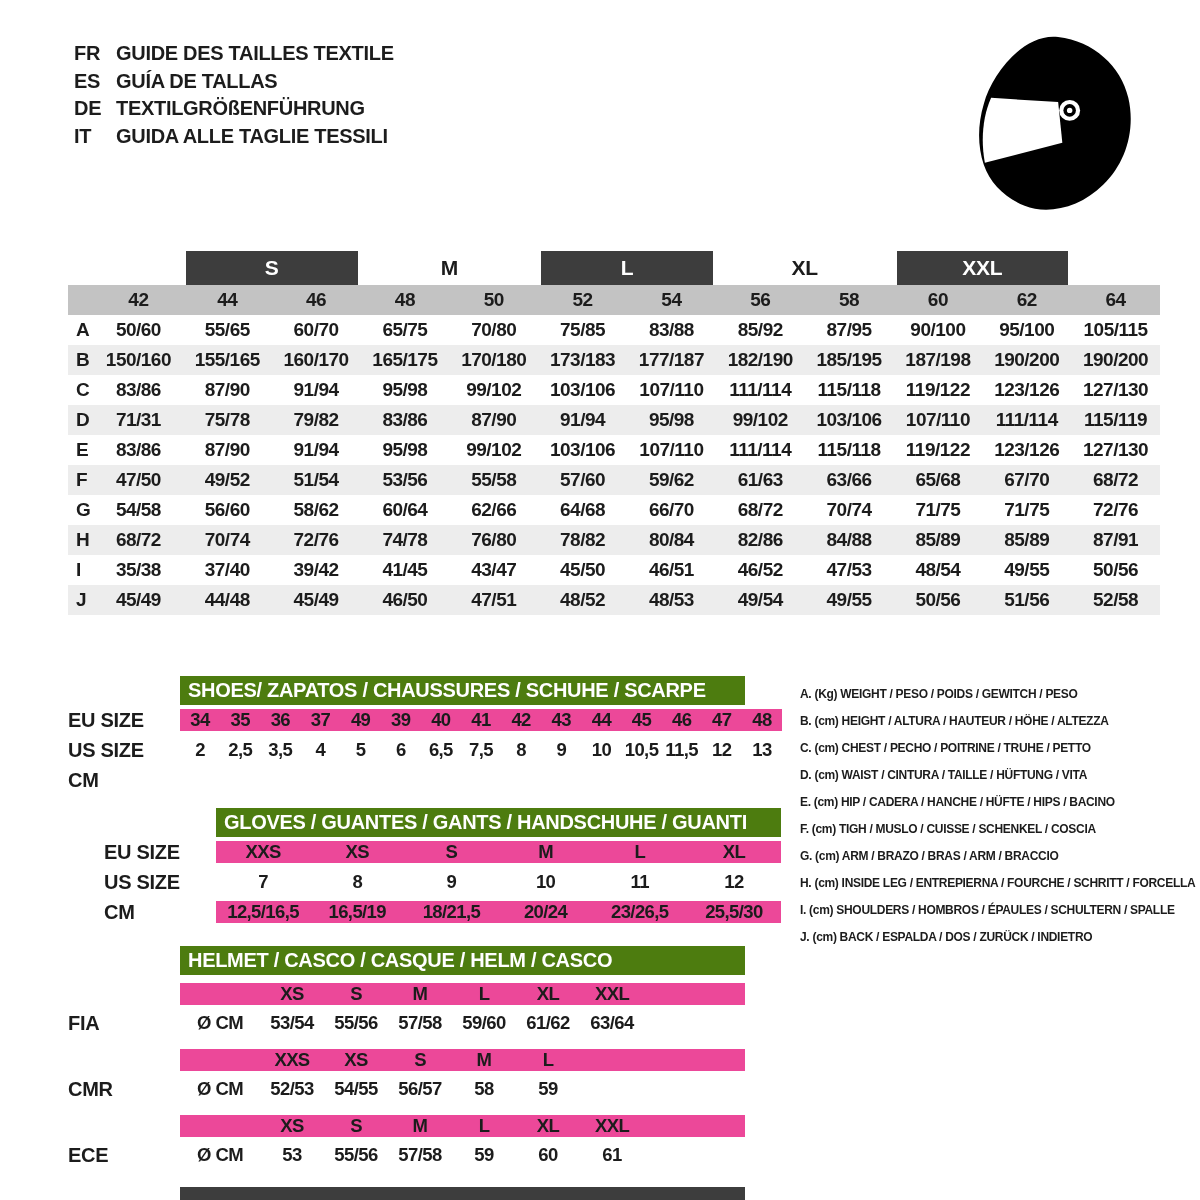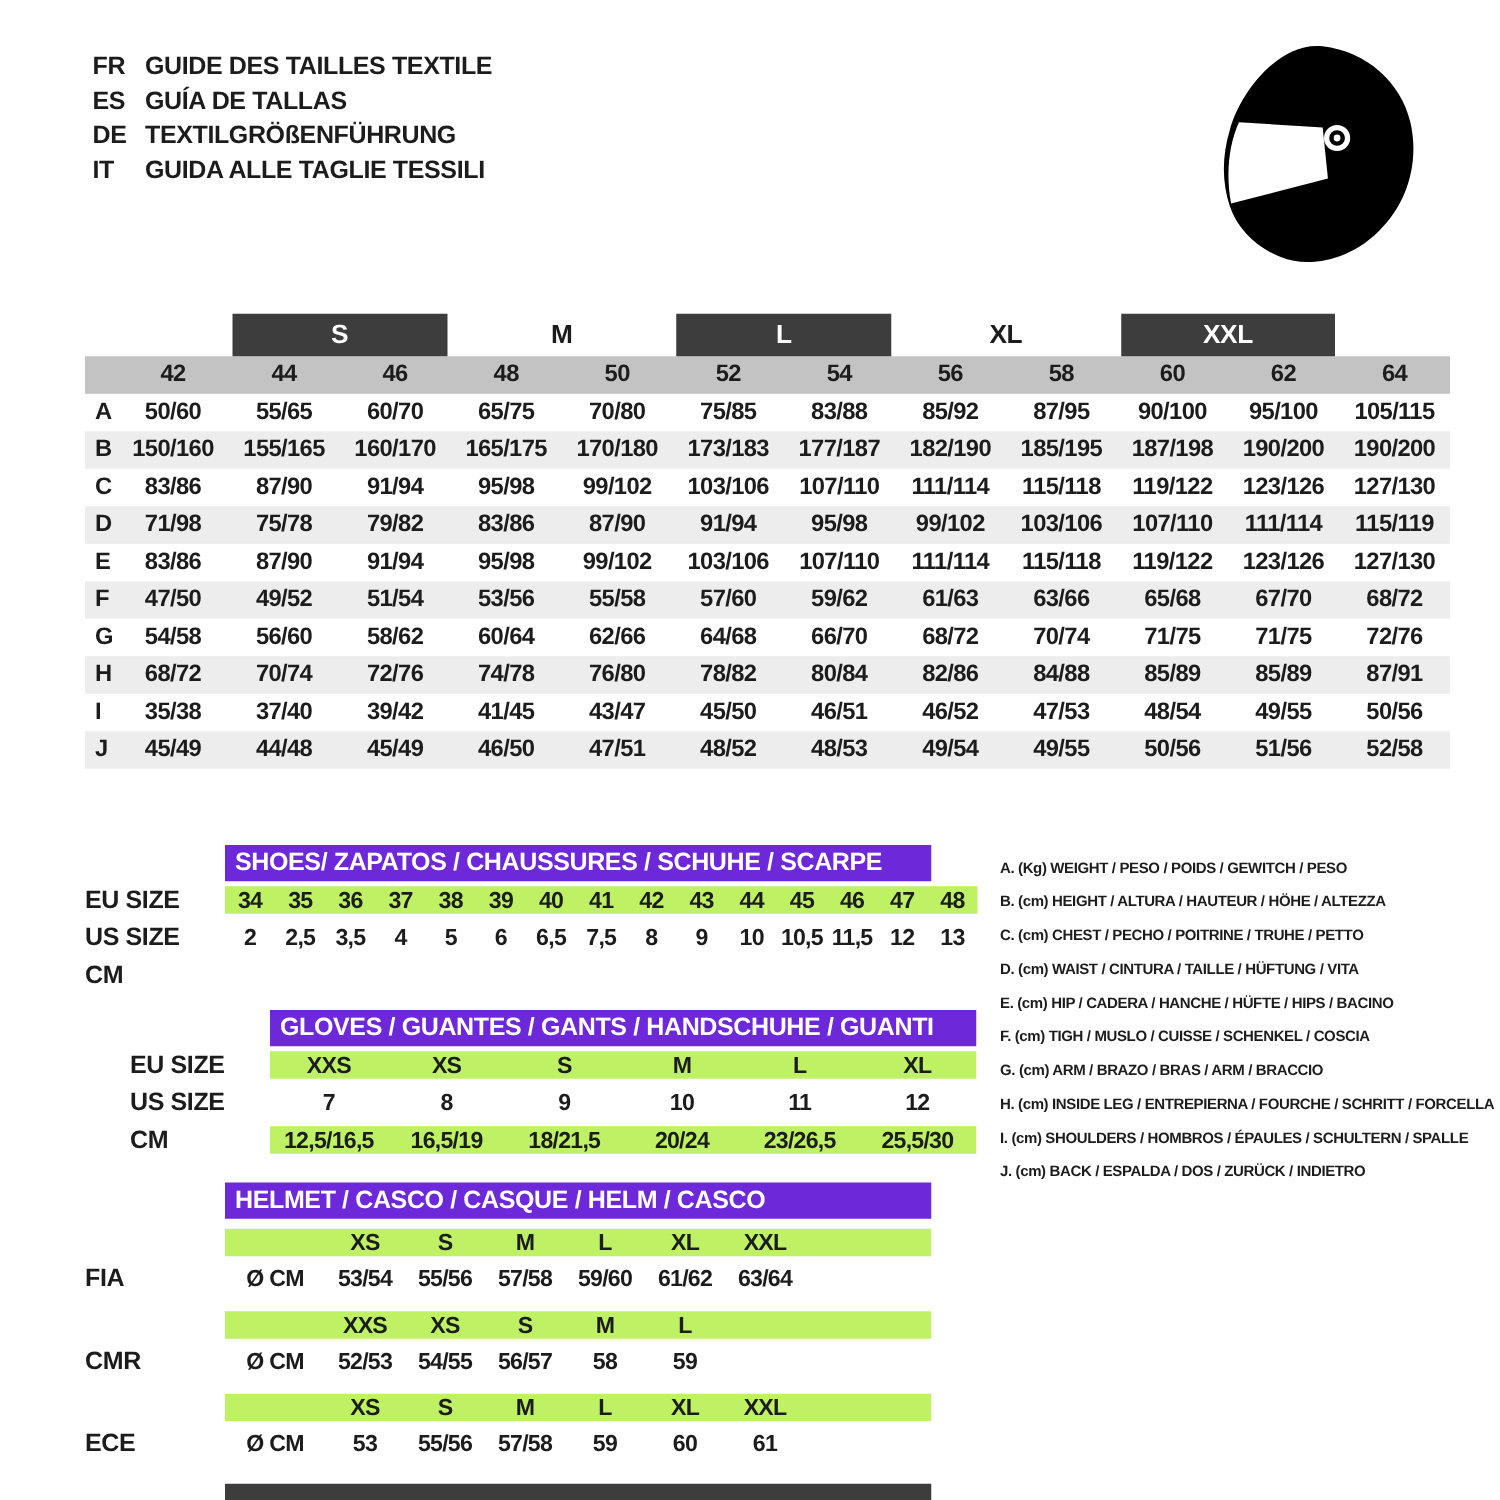--- a/index.html
+++ b/index.html
@@ -24,29 +24,29 @@
     background:#c3c3c3;align-items:center;}
   .trow{display:grid;grid-template-columns:26px repeat(12,1fr);height:30px;align-items:center;}
   .trow.stripe{background:#ededed;}
   .rlabel{padding-left:8px;font-size:19px;}
   .cell{text-align:center;font-size:19px;letter-spacing:-0.5px;}
   
   .section{position:absolute;left:68px;width:716px;}
   #shoes{top:676px;}
   #gloves{top:808px;margin-left:36px;}
   #helmet-section{top:946px;}
-  .secbar{margin-left:112px;width:565px;height:29px;background:#6d28d9;color:#fff;
+  .secbar{margin-left:112px;width:565px;height:29px;background:#4d7c0f;color:#fff;
     display:flex;align-items:center;padding-left:8px;box-sizing:border-box;
     font-size:20px;letter-spacing:-0.3px;}
   .srow,.hrow{display:flex;height:30px;align-items:center;}
   .slabel{width:112px;display:flex;align-items:center;font-size:20px;letter-spacing:-0.3px;}
   .sdata{display:grid;align-items:center;}
   .sdata.shoes{width:602px;grid-template-columns:repeat(15,1fr);}
   .sdata.gloves{width:565px;grid-template-columns:repeat(6,1fr);}
-  .stripe{background:#bef264;}
+  .stripe{background:#ec4899;}
   .vcell{text-align:center;font-size:18.5px;letter-spacing:-0.6px;}
   .hdata{width:565px;display:grid;grid-template-columns:80px repeat(6,64px);align-items:center;}
   .hrow.hdr{height:29px;}
   .hrow.gap{margin-top:4px;}
   .hrow.gapbig{margin-top:7px;}
   
   #legend{position:absolute;left:800px;top:681px;width:398px;font-size:12px;
     line-height:27px;letter-spacing:-0.3px;}
   
   #cutoff-bar{position:absolute;left:180px;top:1187px;width:565px;height:13px;background:#3d3d3d;}
@@ -147,21 +147,21 @@
         <div class="cell">103/106</div>
         <div class="cell">107/110</div>
         <div class="cell">111/114</div>
         <div class="cell">115/118</div>
         <div class="cell">119/122</div>
         <div class="cell">123/126</div>
         <div class="cell">127/130</div>
       </div>
       <div class="trow stripe">
         <div class="rlabel">D</div>
-        <div class="cell">71/98</div>
+        <div class="cell">71/31</div>
         <div class="cell">75/78</div>
         <div class="cell">79/82</div>
         <div class="cell">83/86</div>
         <div class="cell">87/90</div>
         <div class="cell">91/94</div>
         <div class="cell">95/98</div>
         <div class="cell">99/102</div>
         <div class="cell">103/106</div>
         <div class="cell">107/110</div>
         <div class="cell">111/114</div>
@@ -263,21 +263,21 @@
 <div id="shoes" class="section">
   <div class="secbar">SHOES/ ZAPATOS / CHAUSSURES / SCHUHE / SCARPE</div>
   <div>
       <div class="srow">
         <div class="slabel">EU SIZE</div>
         <div class="sdata shoes stripe">
           <div class="vcell">34</div>
           <div class="vcell">35</div>
           <div class="vcell">36</div>
           <div class="vcell">37</div>
-          <div class="vcell">38</div>
+          <div class="vcell">49</div>
           <div class="vcell">39</div>
           <div class="vcell">40</div>
           <div class="vcell">41</div>
           <div class="vcell">42</div>
           <div class="vcell">43</div>
           <div class="vcell">44</div>
           <div class="vcell">45</div>
           <div class="vcell">46</div>
           <div class="vcell">47</div>
           <div class="vcell">48</div>

